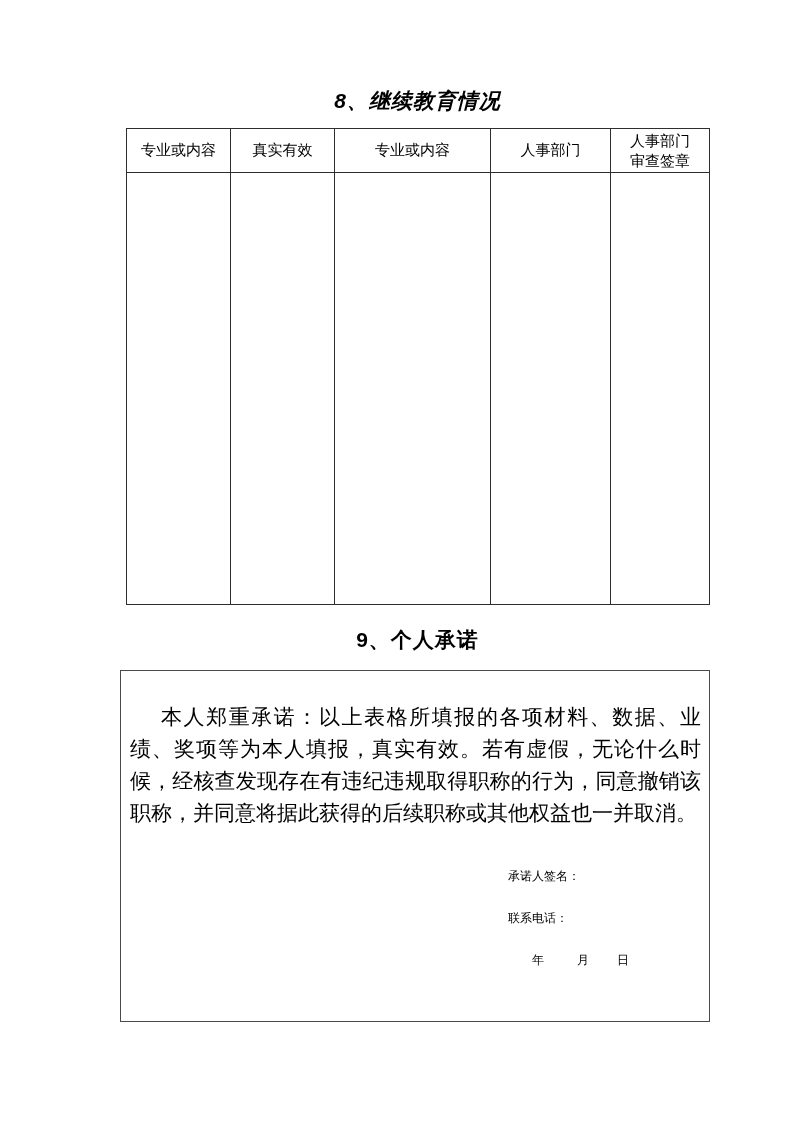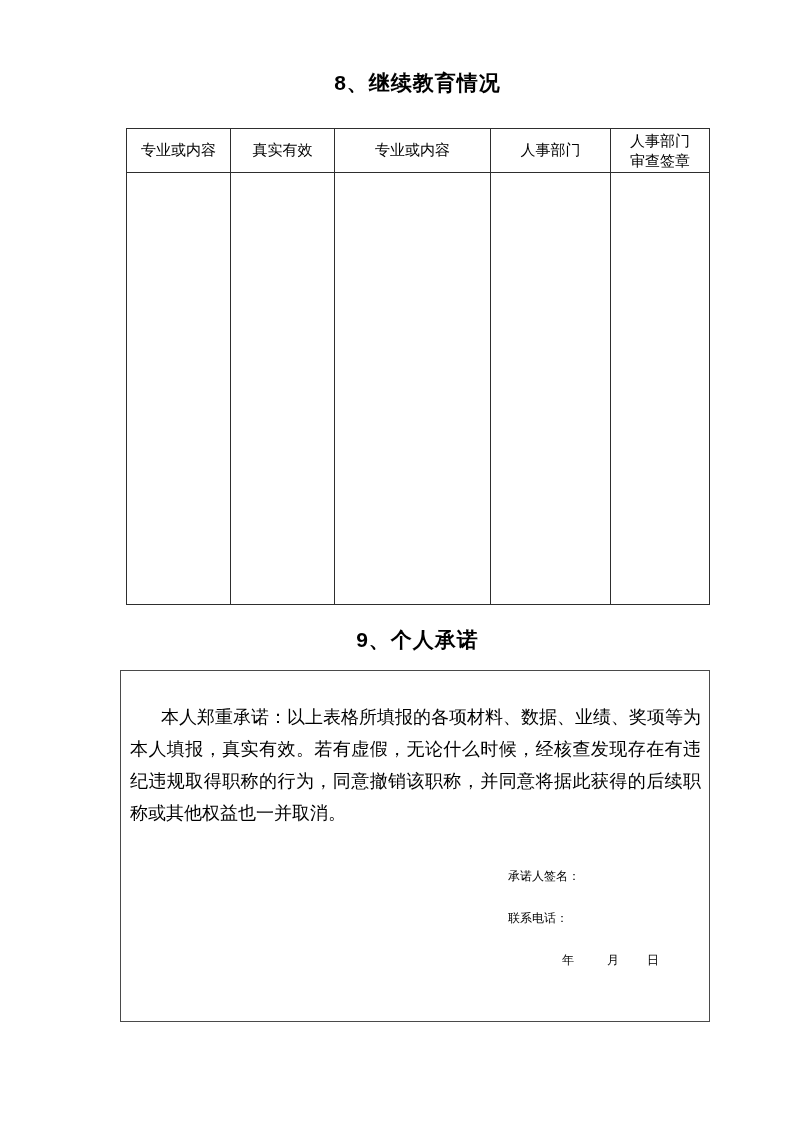--- a/index.html
+++ b/index.html
@@ -17,21 +17,21 @@
     position: absolute;
     left: 126px;
     width: 583px;
     text-align: center;
     font-family: "Liberation Sans", "DejaVu Sans", sans-serif;
     font-weight: bold;
     font-size: 21px;
     letter-spacing: 1px;
     white-space: nowrap;
   }
-  .title8 { top: 69px; }
+  .title8 { top: 87px; font-style: italic; }
   .title9 { top: 626px; }
 
   .edu-table {
     position: absolute;
     top: 128px;
     left: 126px;
     width: 583px;
     border-collapse: collapse;
     table-layout: fixed;
     border: 1.5px solid #2e2e2e;
@@ -52,35 +52,35 @@
     position: absolute;
     top: 670px;
     left: 120px;
     width: 590px;
     height: 352px;
     border: 1.5px solid #4a4a4a;
     background: #ffffff;
   }
   .commit-text {
     margin: 30px 8px 0 9px;
-    font-size: 18px;
+    font-size: 21px;
     line-height: 32px;
     text-align: justify;
     text-indent: 31px;
     color: #000000;
   }
   .sign-block {
     position: absolute;
     left: 387px;
     top: 194px;
     font-size: 12px;
     color: #000000;
   }
   .sign-line { height: 22px; line-height: 22px; margin-bottom: 20px; white-space: nowrap; }
-  .date-line { margin-left: 54px; }
+  .date-line { margin-left: 24px; }
   .date-line .m { margin-left: 33px; }
   .date-line .d { margin-left: 28px; }
 </style>
 </head>
 <body>
 
 <div class="page">
 
   <h2 class="title title8">8、继续教育情况</h2>
 

